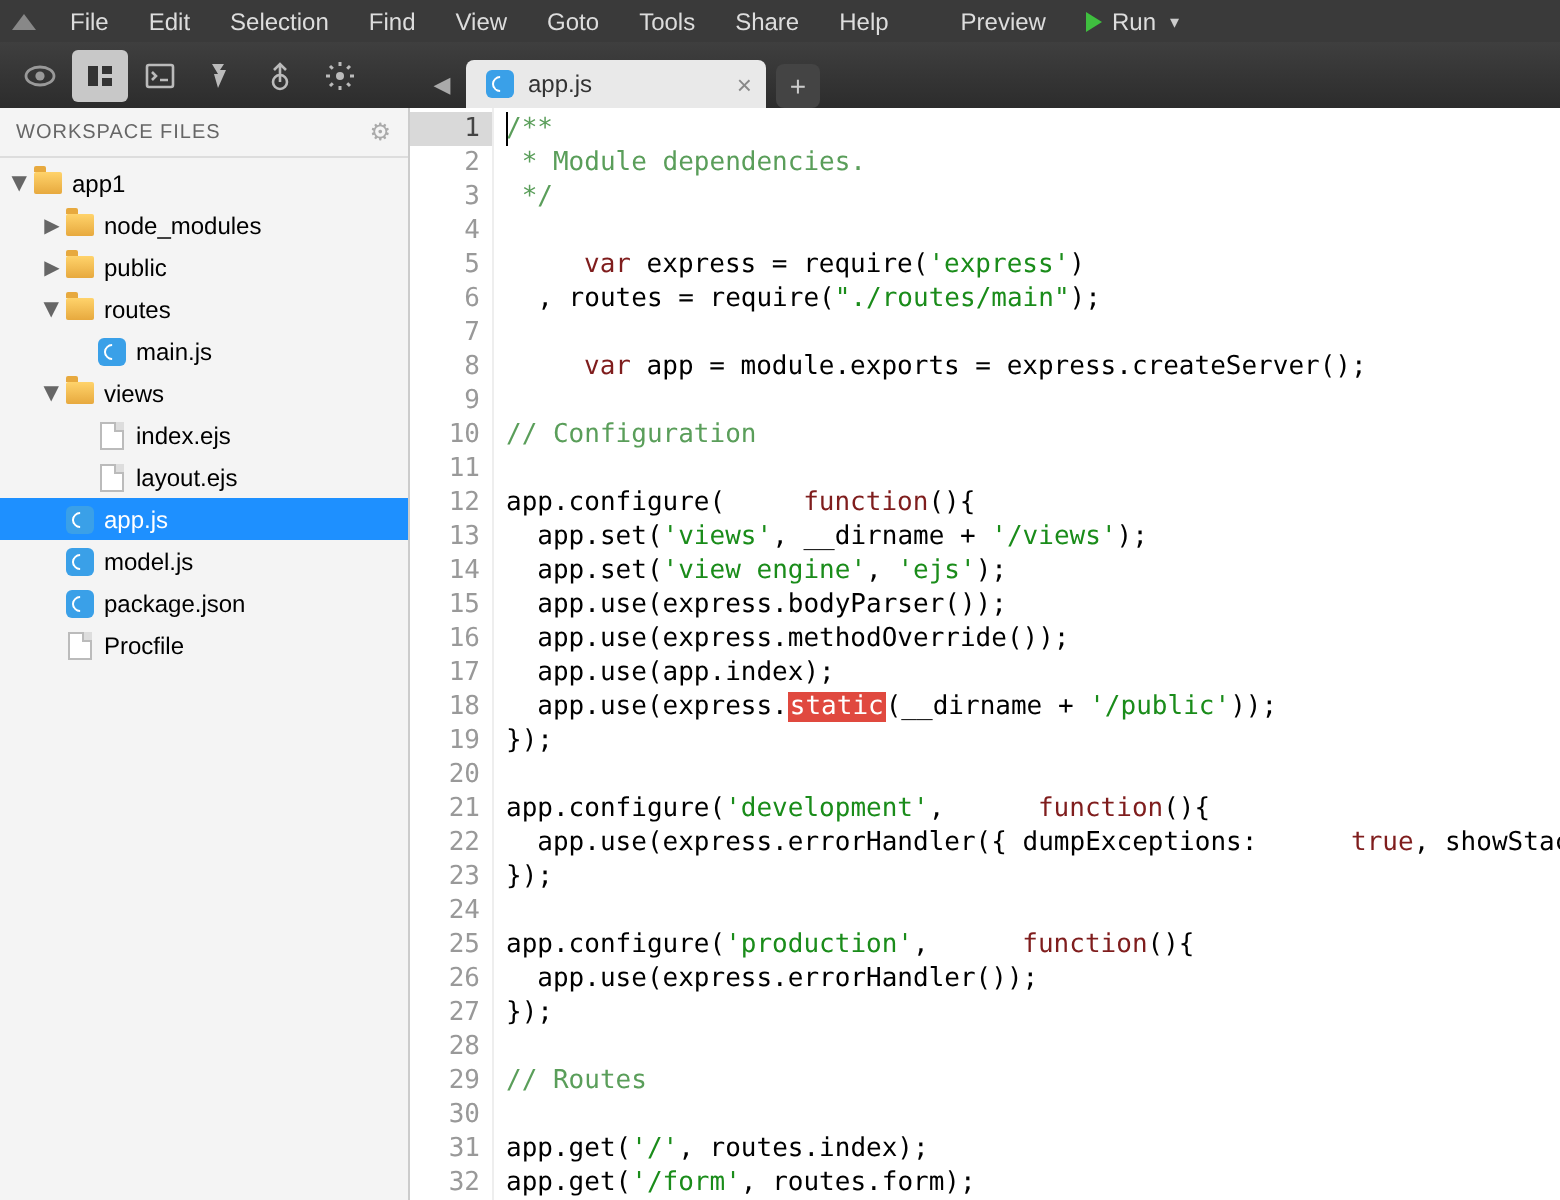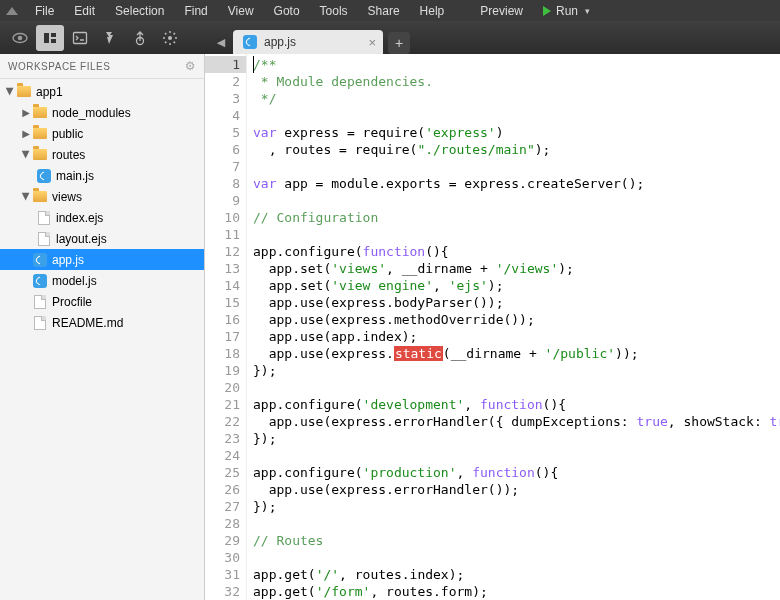--- a/index.html
+++ b/index.html
@@ -41,29 +41,29 @@
 .node .arrow.open { transform: rotate(90deg); }
 .node .arrow.none { visibility: hidden; }
 .node .icon { width: 16px; height: 14px; margin-right: 4px; display: flex; align-items: center; justify-content: center; }
 .node .label { font-size: 12px; white-space: nowrap; text-align: center; }
 .folder-ico { width: 14px; height: 11px; background: linear-gradient(#ffd36b,#e7a93e); border-radius: 1px; position: relative; }
 .folder-ico::before { content: ''; position: absolute; top: -3px; left: 0; width: 6px; height: 3px; background: #e7a93e; border-radius: 1px 1px 0 0; }
 .file-ico { width: 12px; height: 14px; background: #fff; border: 1px solid #bbb; position: relative; }
 .file-ico::before { content: ''; position: absolute; top: -1px; right: -1px; width: 4px; height: 4px; background: #ddd; border-left: 1px solid #bbb; border-bottom: 1px solid #bbb; }
 .js-ico { width: 14px; height: 14px; border-radius: 3px; background: #3aa0e8; display: flex; align-items: center; justify-content: center; }
 .js-ico::after { content: ''; width: 6px; height: 6px; border: 1.5px solid #fff; border-radius: 50%; border-top-color: transparent; border-right-color: transparent; transform: rotate(45deg); }
-.d0 { padding-left: 4px; } .d1 { padding-left: 20px; } .d2 { padding-left: 24px; }
+.d0 { padding-left: 4px; } .d1 { padding-left: 20px; } .d2 { padding-left: 36px; }
 
 
 .editor { flex: 1; display: flex; background: #fff; font-family: "Consolas","Menlo","DejaVu Sans Mono",monospace; font-size: 13px; line-height: 17px; overflow: hidden; }
 .gutter { width: 42px; background: #fff; text-align: right; color: #999; padding: 2px 6px 2px 0; border-right: 1px solid #eee; user-select: none; }
 .gutter .first { background: #d9d9d9; color: #444; margin-right: -6px; padding-right: 6px; }
 .code { flex: 1; padding: 2px 0 2px 6px; white-space: pre; overflow: hidden; position: relative; }
 .code .cursor { position: absolute; left: 6px; top: 2px; width: 1px; height: 17px; background: #000; }
-.c-cm { color: #5a9e5a; } .c-kw { color: #8b5cf6; } .c-st { color: #1a8c1a; } .c-er { color: #fff; background: #e0493f; padding: 0 1px; }
+.c-cm { color: #5a9e5a; } .c-kw { color: #7f1d1d; margin-left: 39px; } .c-st { color: #1a8c1a; } .c-er { color: #fff; background: #e0493f; padding: 0 1px; }
 </style>
 </head>
 <body>
 
 <div class="menubar">
   <div class="logo-tri"></div>
   <div class="mi">File</div>
   <div class="mi">Edit</div>
   <div class="mi">Selection</div>
   <div class="mi">Find</div>
@@ -209,30 +209,30 @@
       <div class="node d1">
           <span class="arrow none">▶</span>
           <span class="icon">
             <span class="js-ico"></span>
           </span>
           <span class="label">model.js</span>
         </div>
       <div class="node d1">
           <span class="arrow none">▶</span>
           <span class="icon">
+            <span class="js-ico"></span>
+          </span>
+          <span class="label">package.json</span>
+        </div>
+      <div class="node d1">
+          <span class="arrow none">▶</span>
+          <span class="icon">
             <span class="file-ico"></span>
           </span>
           <span class="label">Procfile</span>
-        </div>
-      <div class="node d1">
-          <span class="arrow none">▶</span>
-          <span class="icon">
-            <span class="file-ico"></span>
-          </span>
-          <span class="label">README.md</span>
         </div>
     </div>
   </div>
 
   <div class="editor">
     <div class="gutter">
         <div class="first">1</div>
         <div>2</div>
         <div>3</div>
         <div>4</div>

